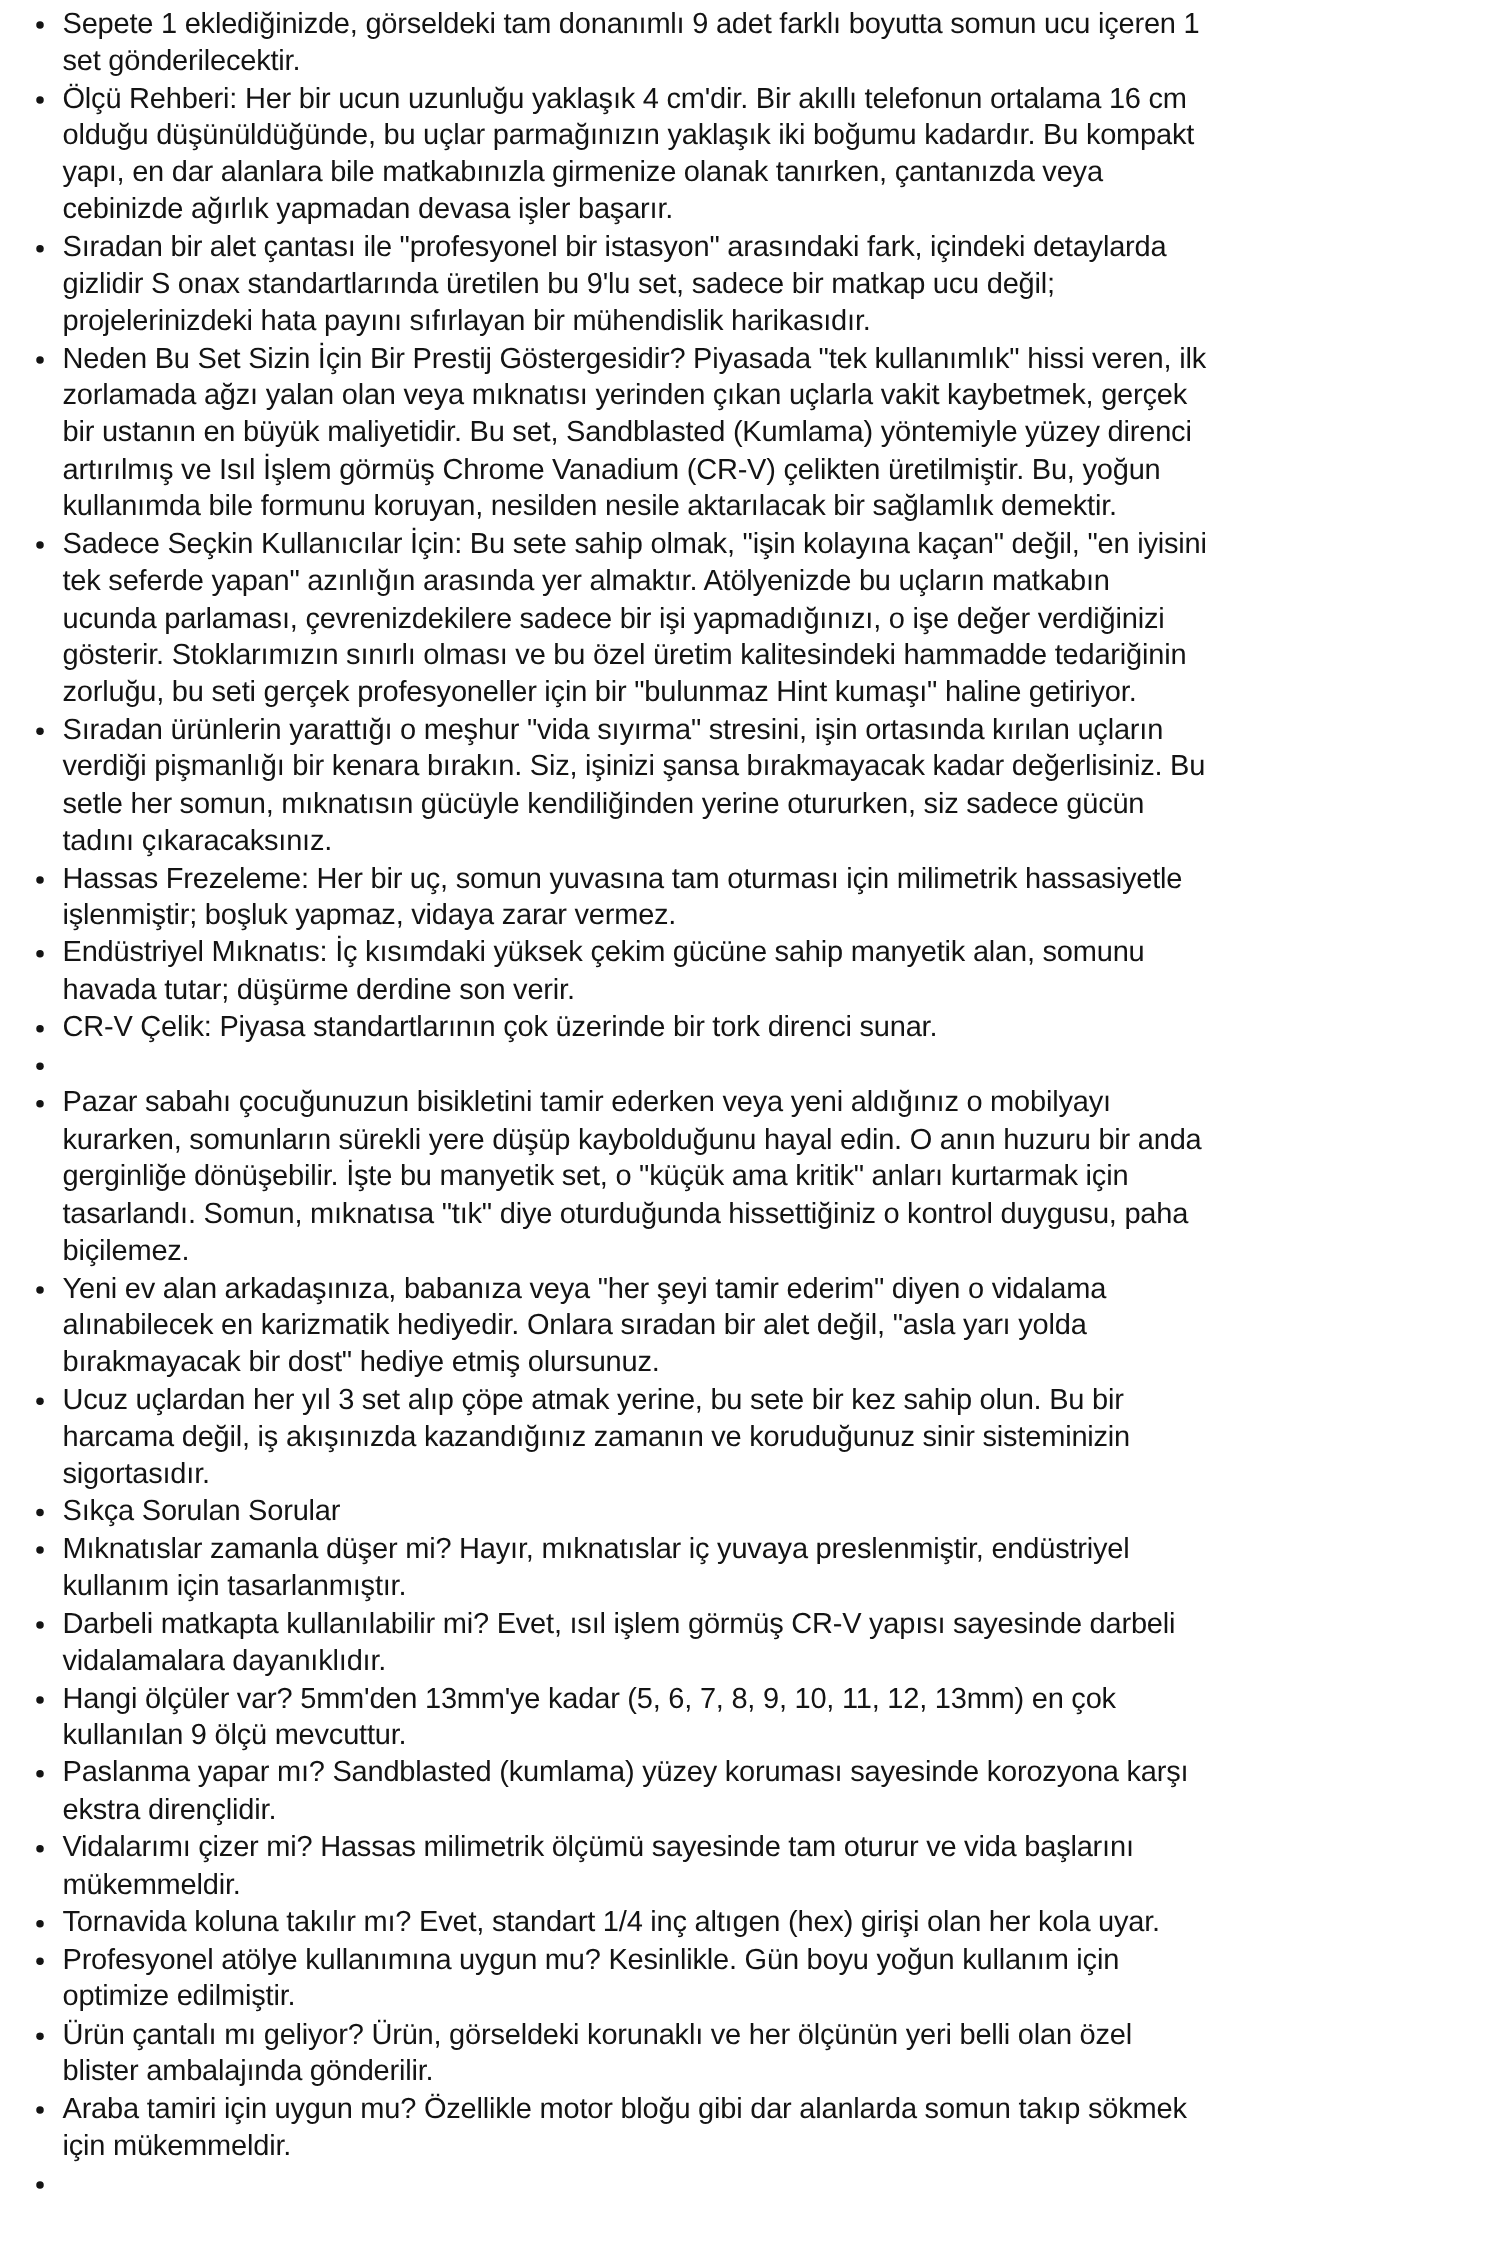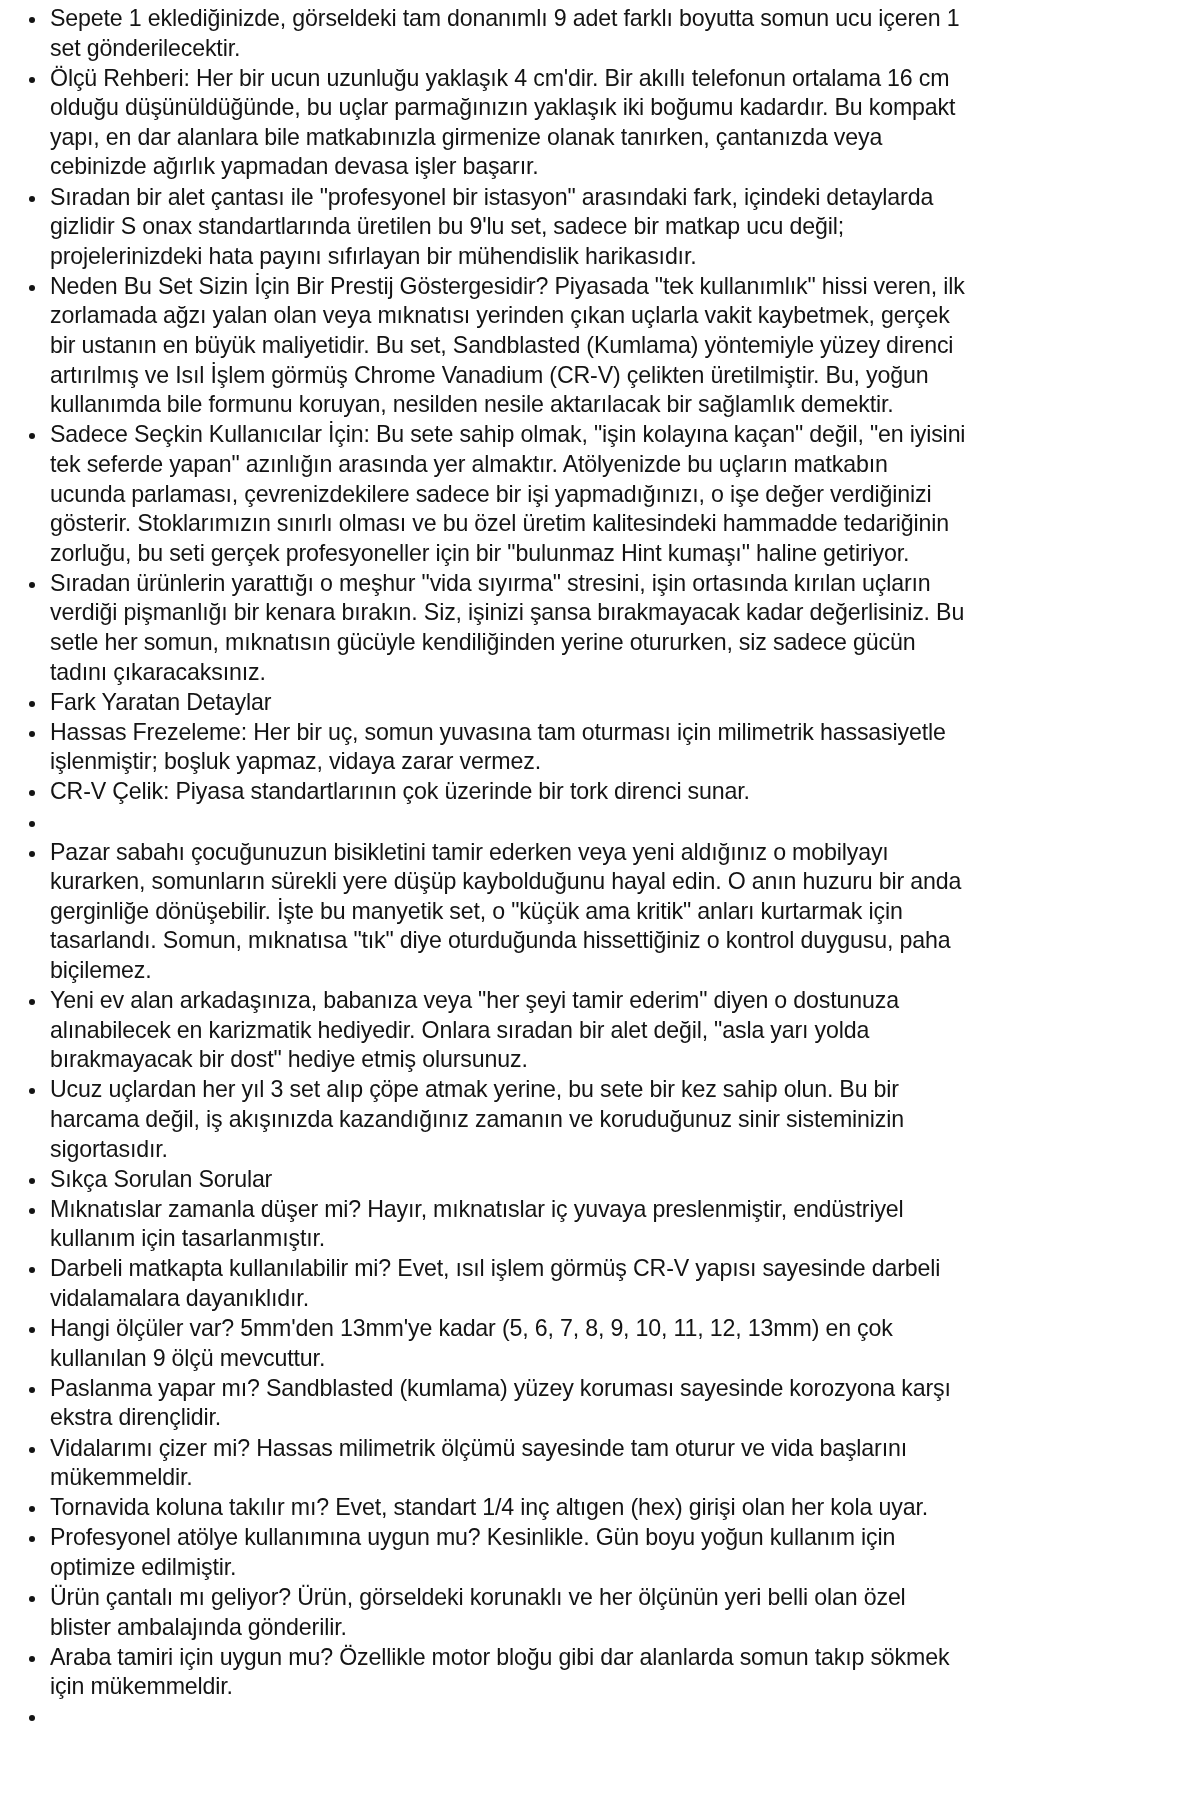--- a/index.html
+++ b/index.html
@@ -71,36 +71,36 @@
       <li>
         <span class="para-text">Neden Bu Set Sizin İçin Bir Prestij Göstergesidir? Piyasada "tek kullanımlık" hissi veren, ilk zorlamada ağzı yalan olan veya mıknatısı yerinden çıkan uçlarla vakit kaybetmek, gerçek bir ustanın en büyük maliyetidir. Bu set, Sandblasted (Kumlama) yöntemiyle yüzey direnci artırılmış ve Isıl İşlem görmüş Chrome Vanadium (CR-V) çelikten üretilmiştir. Bu, yoğun kullanımda bile formunu koruyan, nesilden nesile aktarılacak bir sağlamlık demektir.</span>
       </li>
       <li>
         <span class="para-text">Sadece Seçkin Kullanıcılar İçin: Bu sete sahip olmak, "işin kolayına kaçan" değil, "en iyisini tek seferde yapan" azınlığın arasında yer almaktır. Atölyenizde bu uçların matkabın ucunda parlaması, çevrenizdekilere sadece bir işi yapmadığınızı, o işe değer verdiğinizi gösterir. Stoklarımızın sınırlı olması ve bu özel üretim kalitesindeki hammadde tedariğinin zorluğu, bu seti gerçek profesyoneller için bir "bulunmaz Hint kumaşı" haline getiriyor.</span>
       </li>
       <li>
         <span class="para-text">Sıradan ürünlerin yarattığı o meşhur "vida sıyırma" stresini, işin ortasında kırılan uçların verdiği pişmanlığı bir kenara bırakın. Siz, işinizi şansa bırakmayacak kadar değerlisiniz. Bu setle her somun, mıknatısın gücüyle kendiliğinden yerine otururken, siz sadece gücün tadını çıkaracaksınız.</span>
       </li>
       <li>
-        <span class="para-text">Fark Yaratan Detaylar</span>
+        <span class="para-text">Hassas Frezeleme: Her bir uç, somun yuvasına tam oturması için milimetrik hassasiyetle işlenmiştir; boşluk yapmaz, vidaya zarar vermez.</span>
       </li>
       <li>
-        <span class="para-text">Hassas Frezeleme: Her bir uç, somun yuvasına tam oturması için milimetrik hassasiyetle işlenmiştir; boşluk yapmaz, vidaya zarar vermez.</span>
+        <span class="para-text">Endüstriyel Mıknatıs: İç kısımdaki yüksek çekim gücüne sahip manyetik alan, somunu havada tutar; düşürme derdine son verir.</span>
       </li>
       <li>
         <span class="para-text">CR-V Çelik: Piyasa standartlarının çok üzerinde bir tork direnci sunar.</span>
       </li>
       <li class="empty">
         <span class="para-text"></span>
       </li>
       <li>
         <span class="para-text">Pazar sabahı çocuğunuzun bisikletini tamir ederken veya yeni aldığınız o mobilyayı kurarken, somunların sürekli yere düşüp kaybolduğunu hayal edin. O anın huzuru bir anda gerginliğe dönüşebilir. İşte bu manyetik set, o "küçük ama kritik" anları kurtarmak için tasarlandı. Somun, mıknatısa "tık" diye oturduğunda hissettiğiniz o kontrol duygusu, paha biçilemez.</span>
       </li>
       <li>
-        <span class="para-text">Yeni ev alan arkadaşınıza, babanıza veya "her şeyi tamir ederim" diyen o dostunuza alınabilecek en karizmatik hediyedir. Onlara sıradan bir alet değil, "asla yarı yolda bırakmayacak bir dost" hediye etmiş olursunuz.</span>
+        <span class="para-text">Yeni ev alan arkadaşınıza, babanıza veya "her şeyi tamir ederim" diyen o vidalama alınabilecek en karizmatik hediyedir. Onlara sıradan bir alet değil, "asla yarı yolda bırakmayacak bir dost" hediye etmiş olursunuz.</span>
       </li>
       <li>
         <span class="para-text"> Ucuz uçlardan her yıl 3 set alıp çöpe atmak yerine, bu sete bir kez sahip olun. Bu bir harcama değil, iş akışınızda kazandığınız zamanın ve koruduğunuz sinir sisteminizin sigortasıdır.</span>
       </li>
       <li>
         <span class="para-text">Sıkça Sorulan Sorular</span>
       </li>
       <li>
         <span class="para-text">Mıknatıslar zamanla düşer mi? Hayır, mıknatıslar iç yuvaya preslenmiştir, endüstriyel kullanım için tasarlanmıştır.</span>
       </li>

